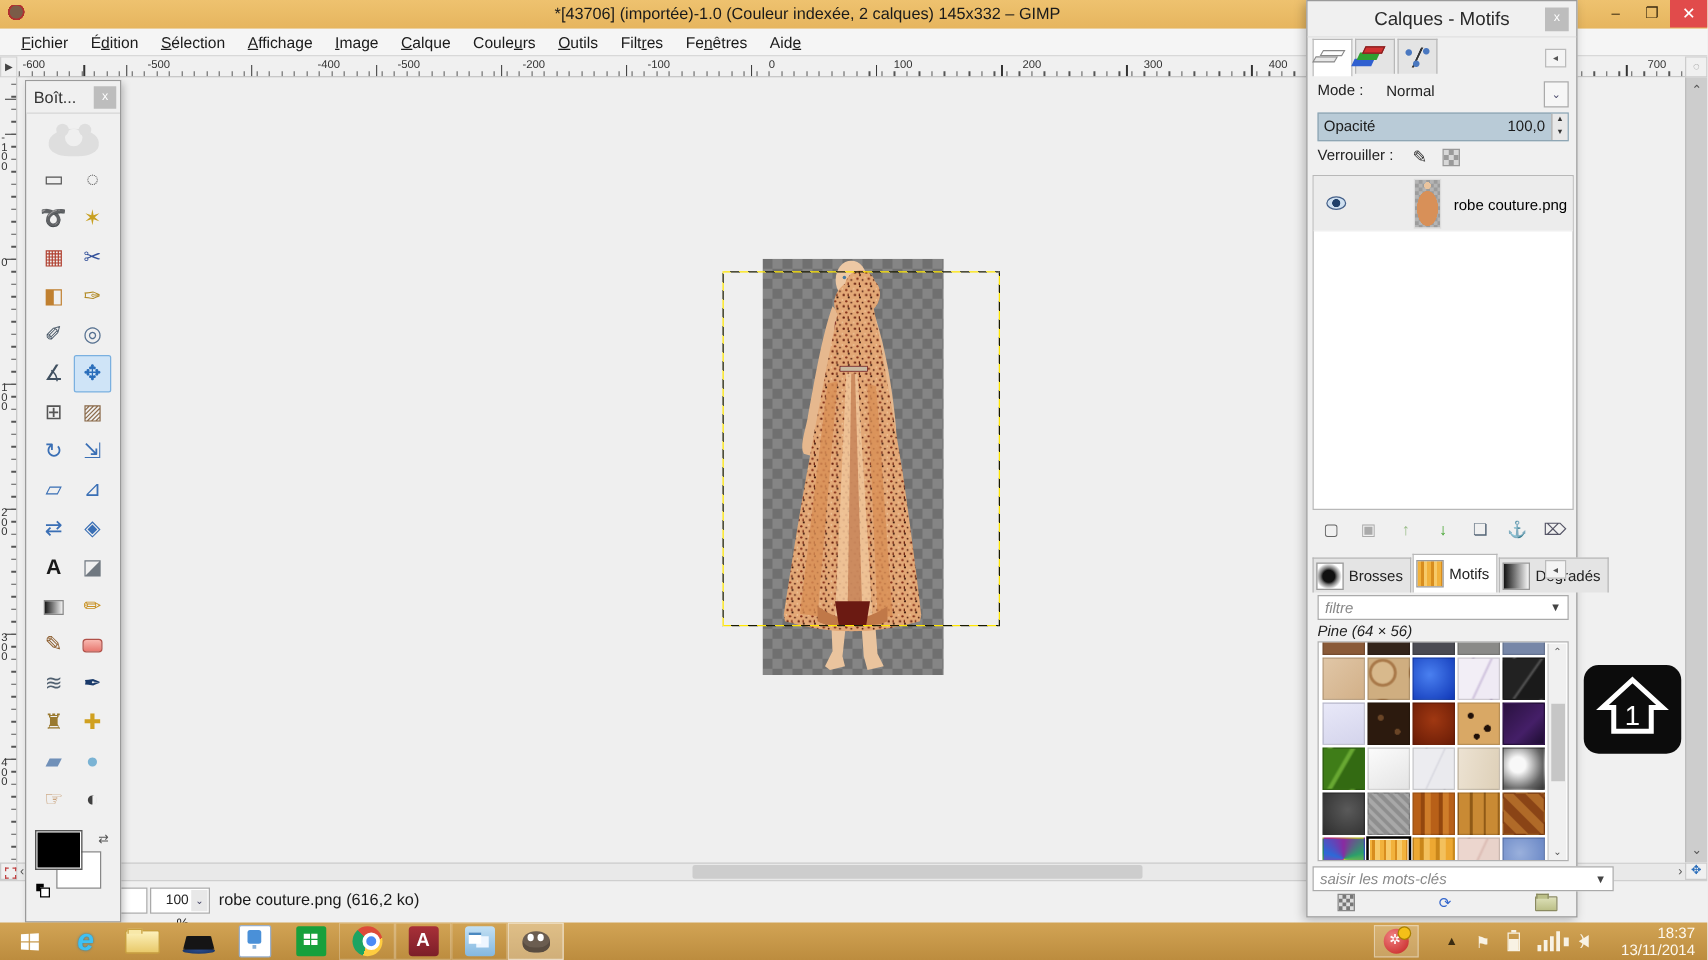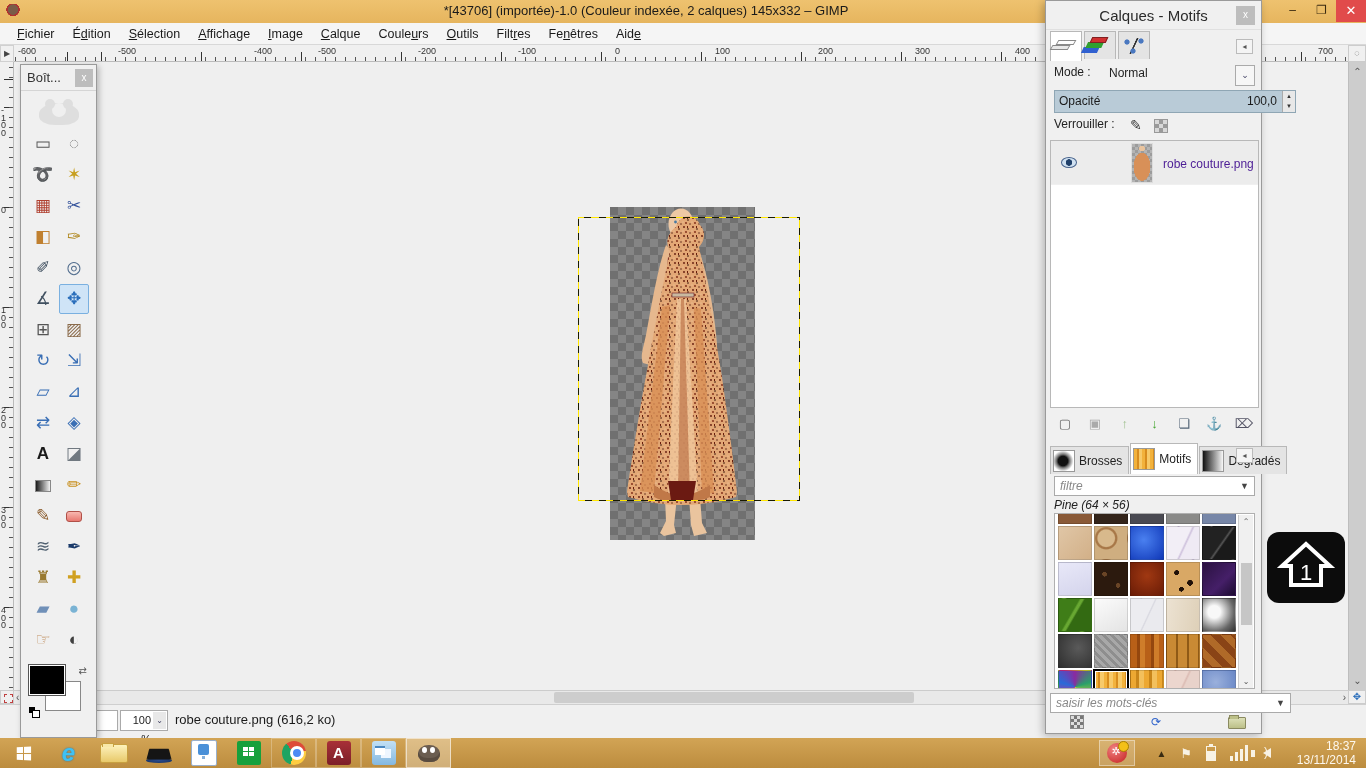--- a/index.html
+++ b/index.html
@@ -88,21 +88,21 @@
   .icon-channels{position:absolute;left:6px;top:5px;width:16px;height:6px;background:#d03030;border:1px solid #802020;transform:skewX(-25deg);box-shadow:-2px 5px 0 0 #30a030,-4px 10px 0 0 #3060d0}
   .icon-paths{position:absolute;left:4px;top:6px;width:22px;height:16px;background:
      radial-gradient(circle 3px at 4px 4px,#4a78c0 0 2.2px,transparent 3px),
      radial-gradient(circle 3px at 18px 3px,#4a78c0 0 2.2px,transparent 3px),
      radial-gradient(circle 3px at 10px 13px,#4a78c0 0 2.2px,transparent 3px),
      linear-gradient(115deg,transparent 46%,#333 48% 52%,transparent 54%)}
   #dock-tabmenu1{position:absolute;right:8px;top:38px;width:17px;height:15px;border:1px solid #bbb;background:#f4f4f4;color:#555;font-size:8px;text-align:center;line-height:13px}
   #mode-row{position:absolute;left:8px;top:64px;width:201px;height:24px;font-size:12px;color:#222}
   #mode-value{position:absolute;left:55px;top:1px}
   #mode-drop{position:absolute;right:0;top:0;width:20px;height:21px;border:1px solid #aaa;background:#f6f6f6;color:#446;font-size:9px;text-align:center;line-height:19px}
-  #opacity-row{position:absolute;left:8px;top:89px;width:242px;height:23px;background:#b9cbd7;border:1px solid #8fa6b4;font-size:12px;color:#1a1a1a}
+  #opacity-row{position:absolute;left:8px;top:89px;width:201px;height:23px;background:#b9cbd7;border:1px solid #8fa6b4;font-size:12px;color:#1a1a1a}
   #opacity-label{position:absolute;left:4px;top:3px}
   #opacity-value{position:absolute;right:18px;top:3px}
   #opacity-spin{position:absolute;right:0;top:0;width:13px;height:21px;background:#e8e8e8;border-left:1px solid #aaa;font-size:6px;color:#333;text-align:center;line-height:10px}
   #lock-row{position:absolute;left:8px;top:116px;font-size:12px;color:#222;height:20px}
   #lock-brush{position:absolute;left:76px;top:0px;font-size:14px;color:#333}
   #lock-alpha{position:absolute;left:100px;top:2px;width:14px;height:14px;background:conic-gradient(#9a9a9a 25%,#d8d8d8 0 50%,#9a9a9a 0 75%,#d8d8d8 0) 0 0/8px 8px;border:1px solid #999}
   #layers-list{position:absolute;left:4px;top:139px;width:209px;height:268px;background:#fff;border:1px solid #b8b8b8}
   .layer-row{position:relative;height:44px;border-bottom:1px solid #f0f0f0}
   .layer-row.active-row{background:#ececec}
   .eye{position:absolute;left:10px;top:16px;width:16px;height:11px;border:1px solid #44608a;border-radius:50%;background:radial-gradient(circle 4px at 50% 50%,#20406a 0 3px,#cfe0f0 3.5px)}
@@ -110,21 +110,21 @@
   .thumb-robe{width:22px;height:40px;background:
       radial-gradient(ellipse 9px 15px at 50% 60%,#d89058 0 92%,transparent 95%),
       radial-gradient(circle 3px at 50% 12%,#eac49e 0 90%,transparent 95%),
       conic-gradient(#9c9c9c 25%,#b4b4b4 0 50%,#9c9c9c 0 75%,#b4b4b4 0) 0 0/6px 6px;
       border:1px solid #ddd}
   .thumb-43706{width:20px;height:40px;background:
       radial-gradient(ellipse 6px 14px at 50% 52%,#e0aa80 0 92%,transparent 95%),
       radial-gradient(circle 2.5px at 50% 10%,#eac49e 0 90%,transparent 95%),
       conic-gradient(#9c9c9c 25%,#b4b4b4 0 50%,#9c9c9c 0 75%,#b4b4b4 0) 0 0/6px 6px;
       border:2px solid #000}
-  .layer-name{position:absolute;left:112px;top:16px;font-size:12px;color:#4c1d95;white-space:nowrap}
+  .layer-name{position:absolute;left:112px;top:16px;font-size:12px;color:#000000;white-space:nowrap}
   #layer-btns{position:absolute;left:6px;top:412px;width:205px;display:flex;justify-content:space-between}
   .lbtn{width:26px;height:22px;text-align:center;line-height:21px;font-size:13px;border-radius:2px}
 
   #dock-tabs2{position:absolute;left:4px;top:441px;height:32px;display:flex;align-items:flex-end}
   .dtab2{height:28px;border:1px solid #b8b8b8;border-bottom:none;background:#e4e4e4;display:flex;align-items:center;padding:0 6px 0 2px;margin-right:1px;font-size:12px;color:#222}
   .dtab2.active{background:#fff;height:31px}
   .tab-thumb{width:22px;height:22px;margin-right:4px;border:1px solid #999;background:#fff}
   .tt-brush{background:radial-gradient(circle at 45% 50%,#111 0 32%,#777 45%,#fff 70%)}
   .tt-pattern{background:repeating-linear-gradient(90deg,#f2b23c 0 3px,#d88d1e 3px 5px,#f7ca6a 5px 8px)}
   .tt-grad{background:linear-gradient(90deg,#111,#f8f8f8)}

